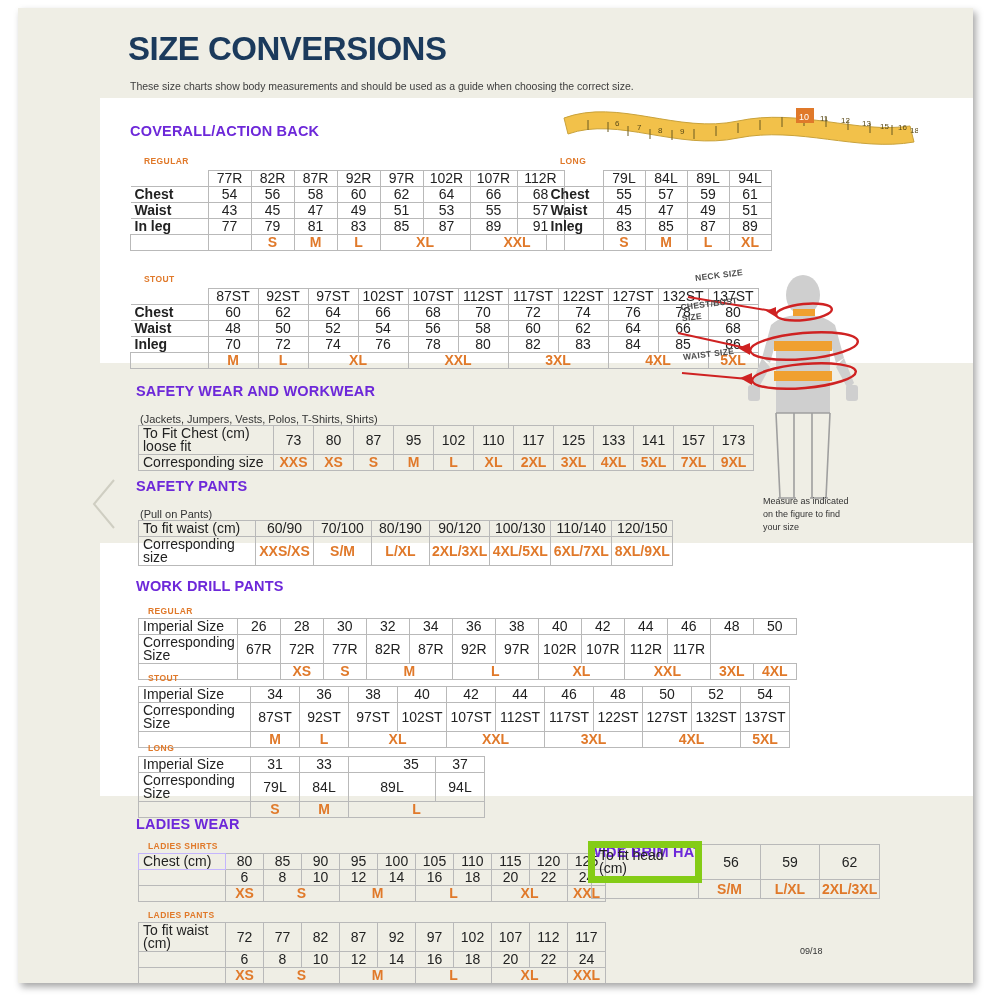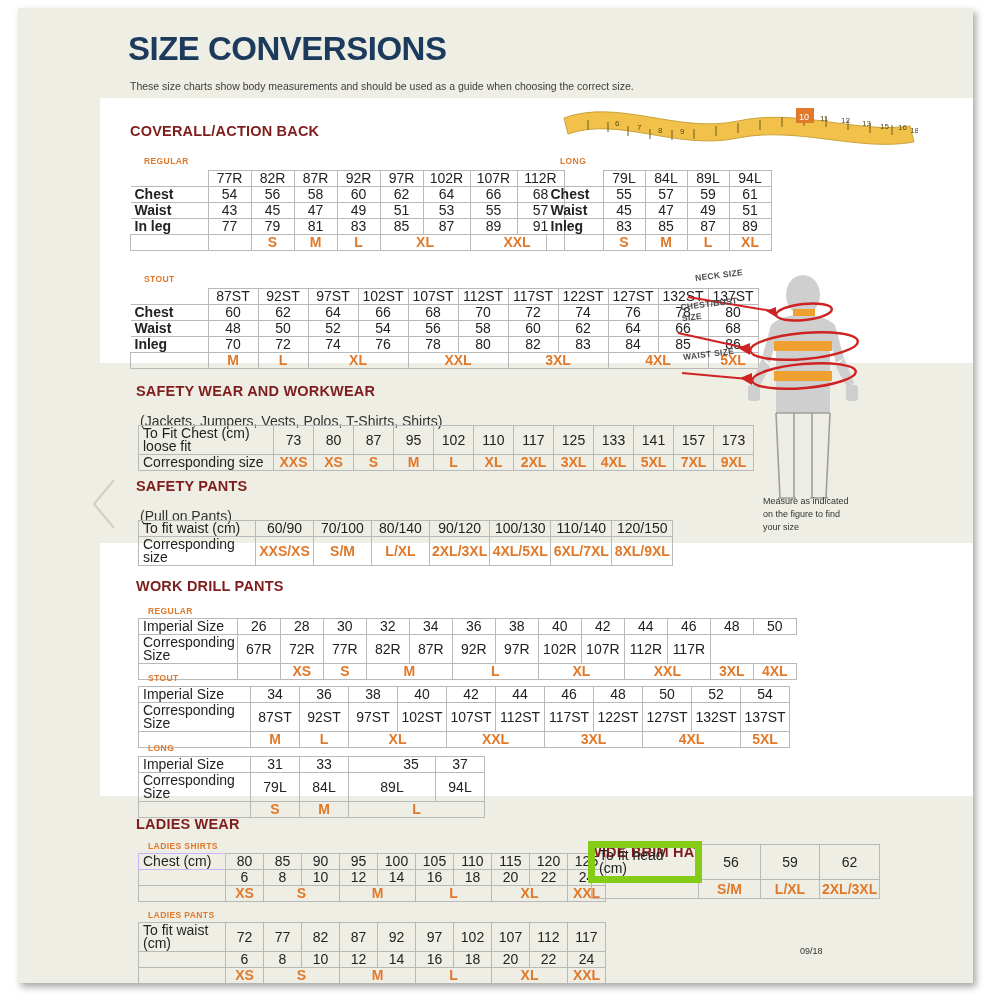--- a/index.html
+++ b/index.html
@@ -10,23 +10,23 @@
   .leftband{position:absolute;left:0;top:0;width:82px;height:975px;background:#efeee5;}
   .topband{position:absolute;left:0;top:0;width:955px;height:90px;background:#efeee5;}
   .band2{position:absolute;left:0;top:355px;width:955px;height:180px;background:#efeee5;}
   .band3{position:absolute;left:0;top:788px;width:955px;height:187px;background:#efeee5;}
   .content{position:absolute;left:0;top:0;width:955px;height:975px;}
 
   h1.title{position:absolute;left:110px;top:22px;margin:0;font-size:33px;font-weight:bold;
            color:#1b3a5c;letter-spacing:-.5px;font-family:"Liberation Sans",sans-serif;}
   .subtitle{position:absolute;left:112px;top:72px;font-size:10.5px;color:#3c3c3c;}
 
-  .sect{position:absolute;font-size:14.5px;font-weight:bold;color:#7f1d1d;letter-spacing:.2px;}
+  .sect{position:absolute;font-size:14.5px;font-weight:bold;color:#6d28d9;letter-spacing:.2px;}
   .sublabel{position:absolute;font-size:8.5px;font-weight:bold;color:#e0792a;letter-spacing:.4px;padding-left:8px;}
-  .note{position:absolute;font-size:14px;color:#333;}
+  .note{position:absolute;font-size:11px;color:#333;}
 
   table.grid{position:absolute;border-collapse:collapse;font-size:14px;color:#222;}
   table.grid td{border:1px solid #b9b9b9;text-align:center;padding:1px 2px;height:13px;line-height:13px;}
   table.grid td.rowhead{text-align:left;font-weight:bold;padding-left:4px;border-left:none;}
   table.grid td.noborder{border:none;}
   td.sz{color:#e0792a;font-weight:bold;border:none;}
   td.sz2{color:#e0792a;font-weight:bold;border-left:1px solid #b9b9b9;border-right:1px solid #b9b9b9;
          border-top:none;border-bottom:none;}
   .fignote{position:absolute;font-size:9px;color:#333;line-height:13px;}
   .figlabel{font-size:8.5px;font-weight:bold;color:#4c4c4c;letter-spacing:.3px;}
@@ -295,21 +295,21 @@
         </table>
 
       <div class="sect" style="left:118px;top:470px;">SAFETY PANTS</div>
       <div class="note" style="left:122px;top:500px;">(Pull on Pants)</div>
       <table class="grid" style="left:120px;top:512px;">
         <tbody>
             <tr>
           <td class="rowhead" style="width:110px;border:1px solid #b9b9b9;font-weight:normal;">To fit waist (cm)</td>
           <td style="width:53px;">60/90</td>
           <td style="width:53px;">70/100</td>
-          <td style="width:53px;">80/140</td>
+          <td style="width:53px;">80/190</td>
           <td style="width:53px;">90/120</td>
           <td style="width:56px;">100/130</td>
           <td style="width:56px;">110/140</td>
           <td style="width:56px;">120/150</td>
         </tr>
         <tr>
           <td class="rowhead" style="border:1px solid #b9b9b9;font-weight:normal;">Corresponding size</td>
           <td class="sz2">XXS/XS</td>
           <td class="sz2">S/M</td>
           <td class="sz2">L/XL</td>

